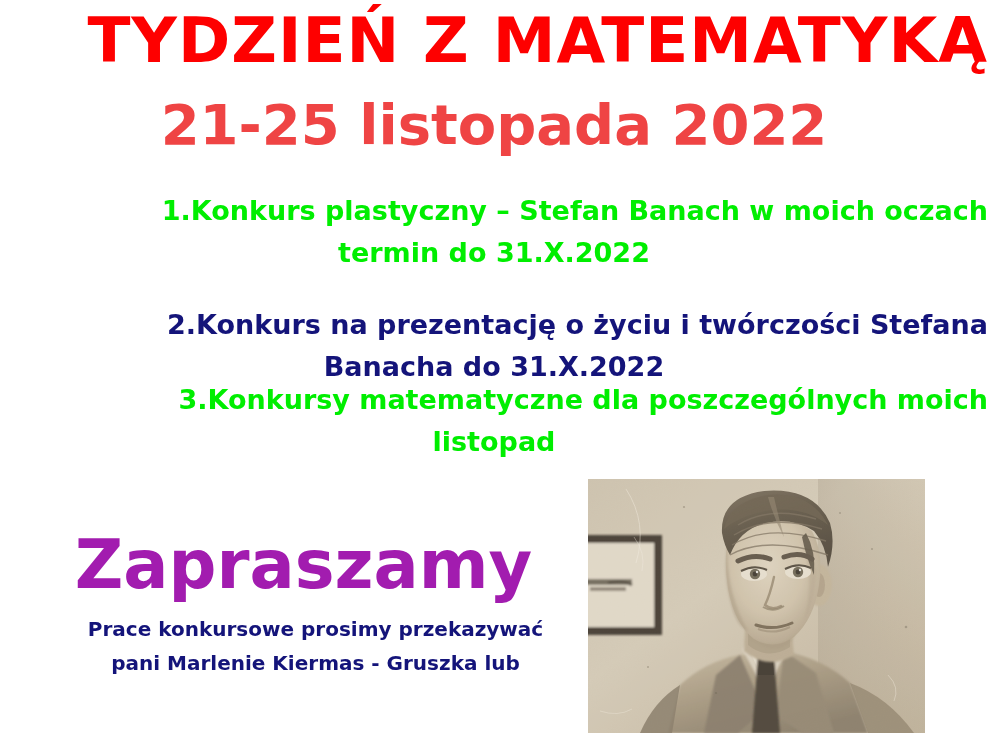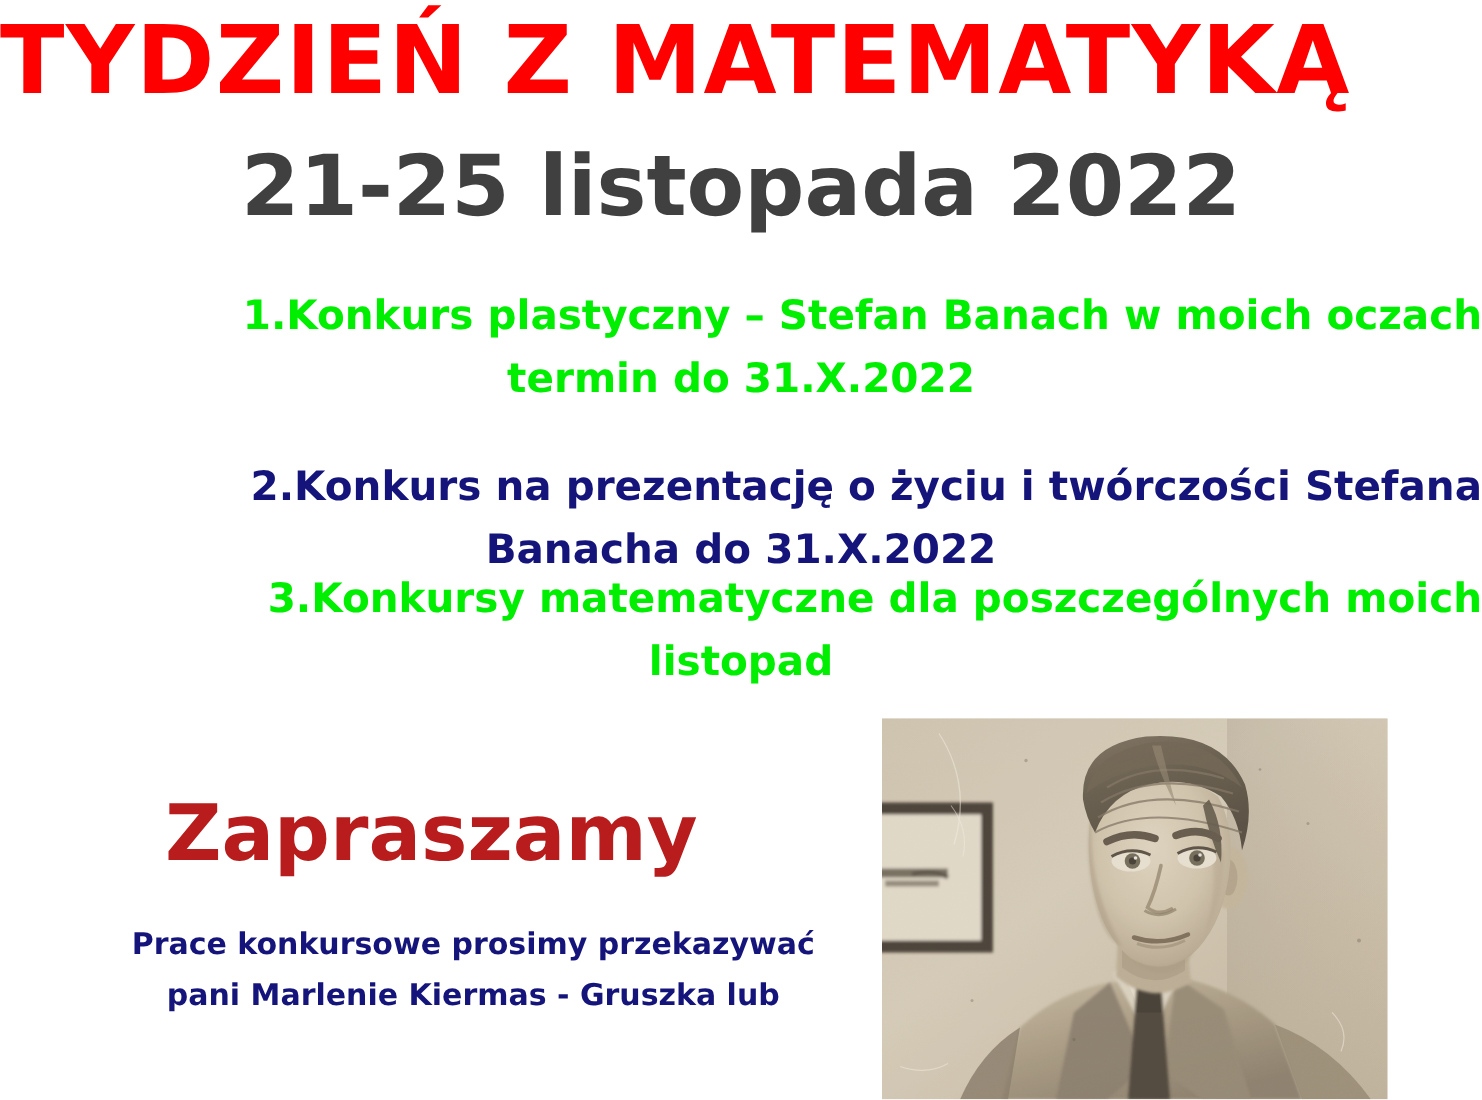--- a/index.html
+++ b/index.html
@@ -15,36 +15,36 @@
     overflow: hidden;
     font-family: "DejaVu Sans", sans-serif;
   }
 
   
   .title-line-1 {
     position: absolute;
     left: 0;
     top: 8px;
     width: 988px;
-    text-align: left;
+    text-align: right;
     color: #fe0000;
     font-family: "DejaVu Sans", sans-serif;
     font-weight: bold;
     font-size: 63px;
     letter-spacing: 1px;
     line-height: 1.05;
     white-space: nowrap;
   }
   .title-line-2 {
     position: absolute;
     left: 0;
     top: 96px;
     width: 988px;
     text-align: center;
-    color: #404040;
+    color: #ef4444;
     font-family: "DejaVu Sans", sans-serif;
     font-weight: bold;
     font-size: 56px;
     letter-spacing: 0px;
     line-height: 1.05;
     white-space: nowrap;
   }
 
   
   .item {
@@ -81,26 +81,27 @@
   #item-3 { top: 379px; }
   #item-3 .row-main { padding-left: 70px; }
 
   
   #zapraszamy {
     position: absolute;
     left: 0;
     top: 526px;
     width: 575px;
     text-align: center;
-    color: #b91c1c;
-    font-family: "DejaVu Sans", sans-serif;
-    font-weight: bold;
-    font-size: 52px;
+    color: #a21caf;
+    font-family: "DejaVu Sans", sans-serif;
+    font-weight: bold;
+    font-size: 67px;
     letter-spacing: 0px;
     white-space: nowrap;
+    padding-left: 16px;
   }
 
   
   #contact {
     position: absolute;
     left: 0;
     top: 612px;
     width: 575px;
     text-align: center;
     color: #14147a;

